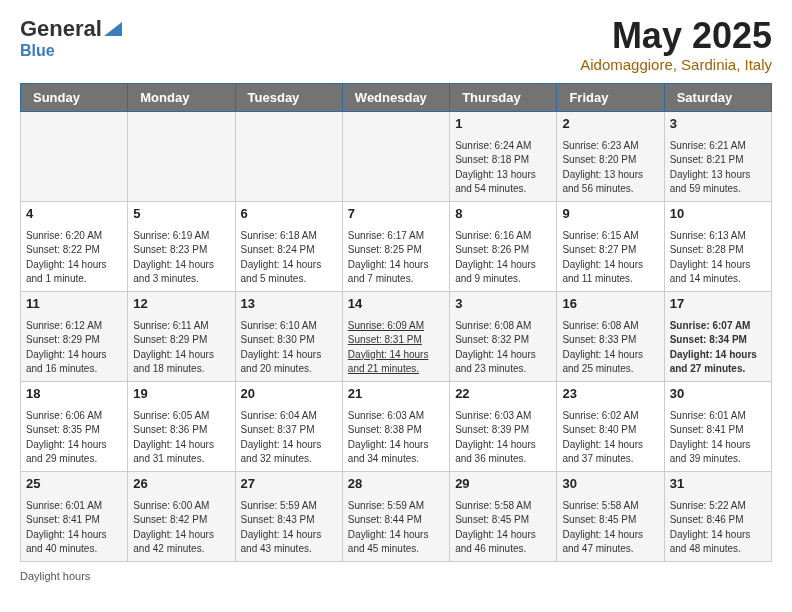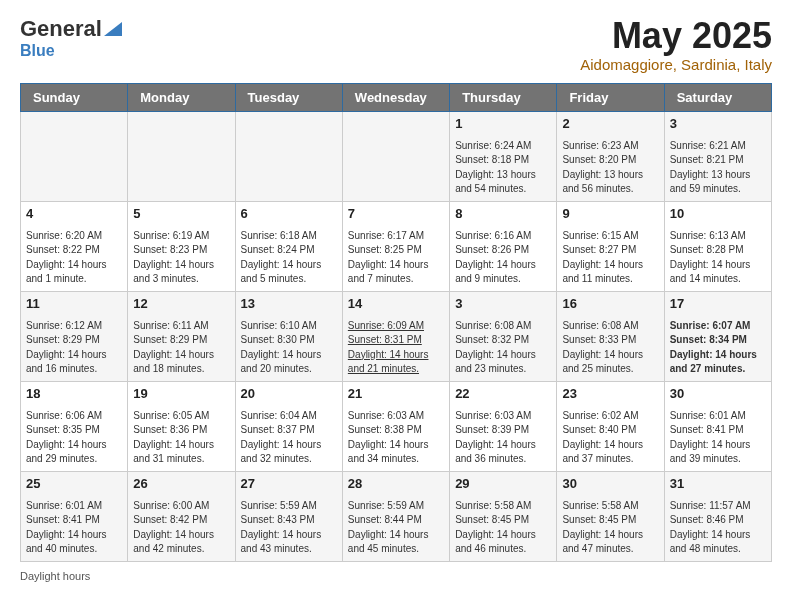--- a/index.html
+++ b/index.html
@@ -344,21 +344,21 @@
           </td>
           <td>
             <span class="day-num">30</span>
             <div class="day-info" style="white-space: pre-line;">Sunrise: 5:58 AM
 Sunset: 8:45 PM
 Daylight: 14 hours
 and 47 minutes.</div>
           </td>
           <td>
             <span class="day-num">31</span>
-            <div class="day-info" style="white-space: pre-line;">Sunrise: 11:57 AM
+            <div class="day-info" style="white-space: pre-line;">Sunrise: 5:22 AM
 Sunset: 8:46 PM
 Daylight: 14 hours
 and 48 minutes.</div>
           </td>
         </tr>
       </tbody>
   </table>
 
   <div class="footer">
     <span>Daylight hours</span>

